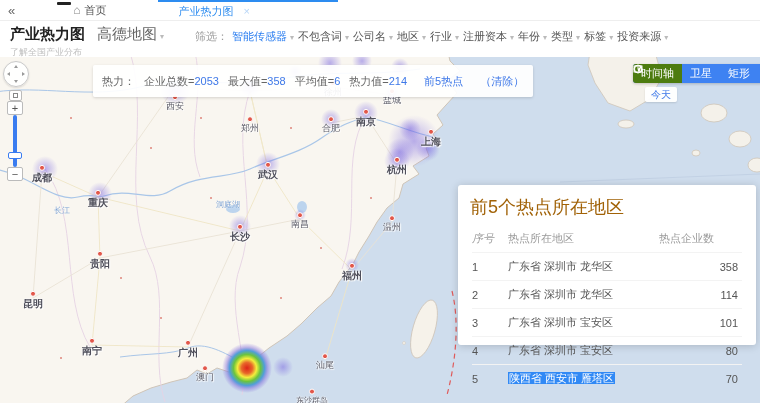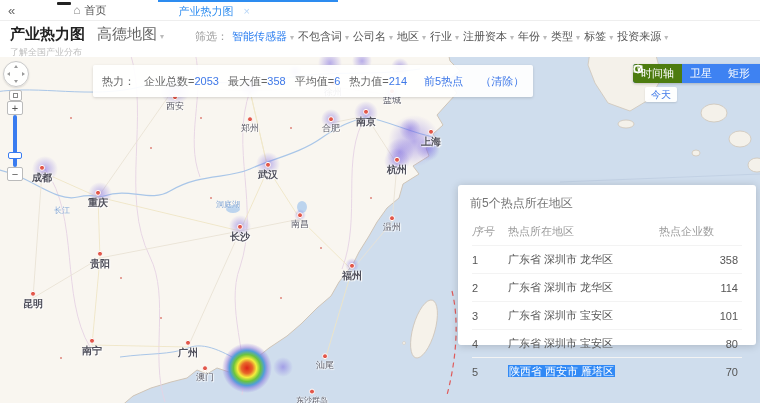--- a/index.html
+++ b/index.html
@@ -56,21 +56,21 @@
   
   .ttoolbar{position:absolute;left:633px;top:7px;height:19px;width:150px;background:#3e82f2;border-radius:3px;display:flex;align-items:center;color:#fff;font-size:11px;box-shadow:0 1px 3px rgba(0,0,0,.2);}
   .tbtn{display:flex;align-items:center;gap:3px;padding:0 8px;height:100%;cursor:pointer;white-space:nowrap;}
   .tbtn.first{background:#4d7c0f;border-radius:3px 0 0 3px;}
   .tbtn svg{display:block;}
   .heattime{position:absolute;left:645px;top:30px;height:15px;background:rgba(255,255,255,.95);border-radius:2px;box-shadow:0 1px 2px rgba(0,0,0,.12);display:flex;align-items:center;gap:6px;padding:0 6px;font-size:10px;color:#777;white-space:nowrap;}
   .heattime .today{color:#3e78e8;cursor:pointer;}
 
   
   .panel{position:absolute;left:458px;top:128px;width:298px;height:160px;background:#fff;border-radius:3px;box-shadow:0 1px 8px rgba(0,0,0,.18);font-size:11px;color:#555;}
-  .ptl{padding:10px 12px 4px;font-size:12px;color:#737373;}
+  .ptl{padding:10px 12px 4px;font-size:18px;color:#a16207;}
   .panel table{width:calc(100% - 28px);margin:0 14px;border-collapse:collapse;}
   .panel th{font-weight:normal;color:#9a9a9a;text-align:left;padding:8px 0 6px;}
   .panel td{padding:6px 0;color:#555;}
   .panel tr.r{border-top:1px solid #f3f3f3;}
   .c1{width:36px;font-style:italic;} .c3{text-align:right;padding-right:4px !important;}
   .sel{background:#3189f5;color:#fff;padding:0 1px;}
 </style>
 </head>
 <body>
 

